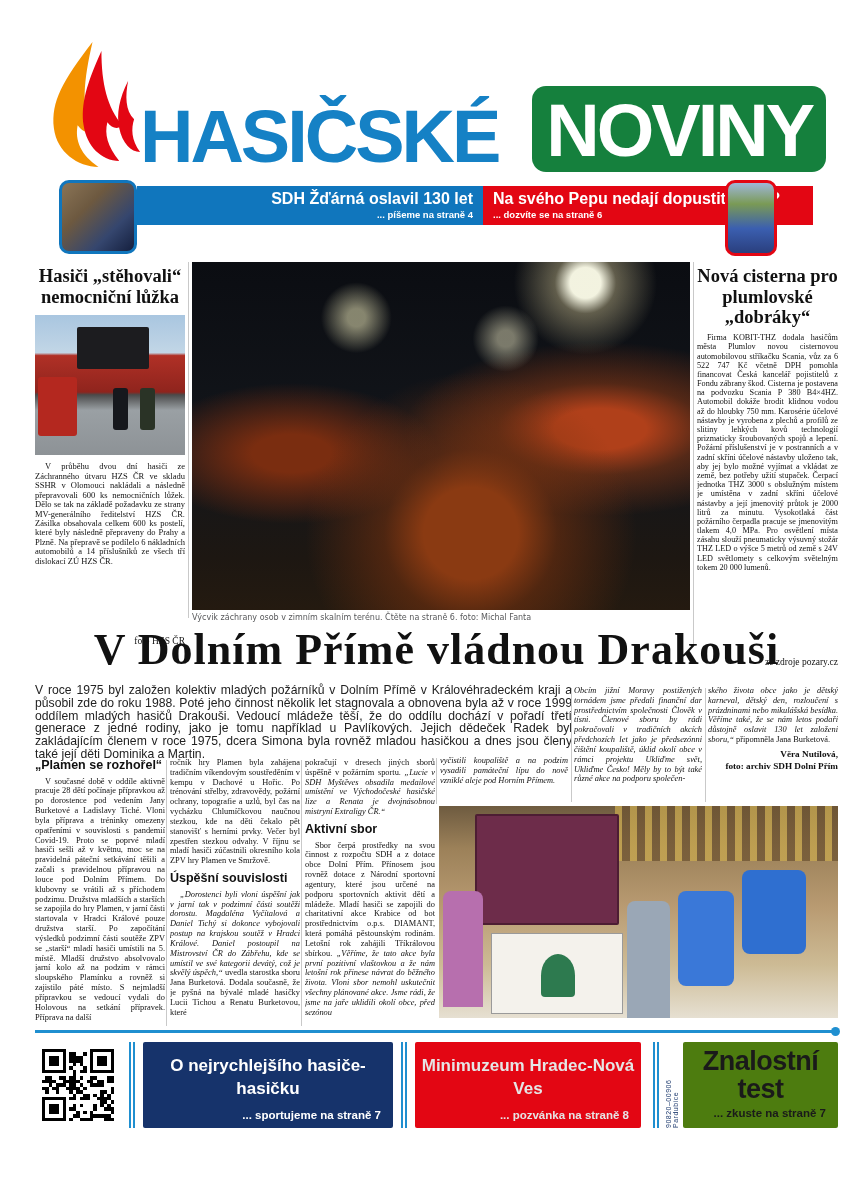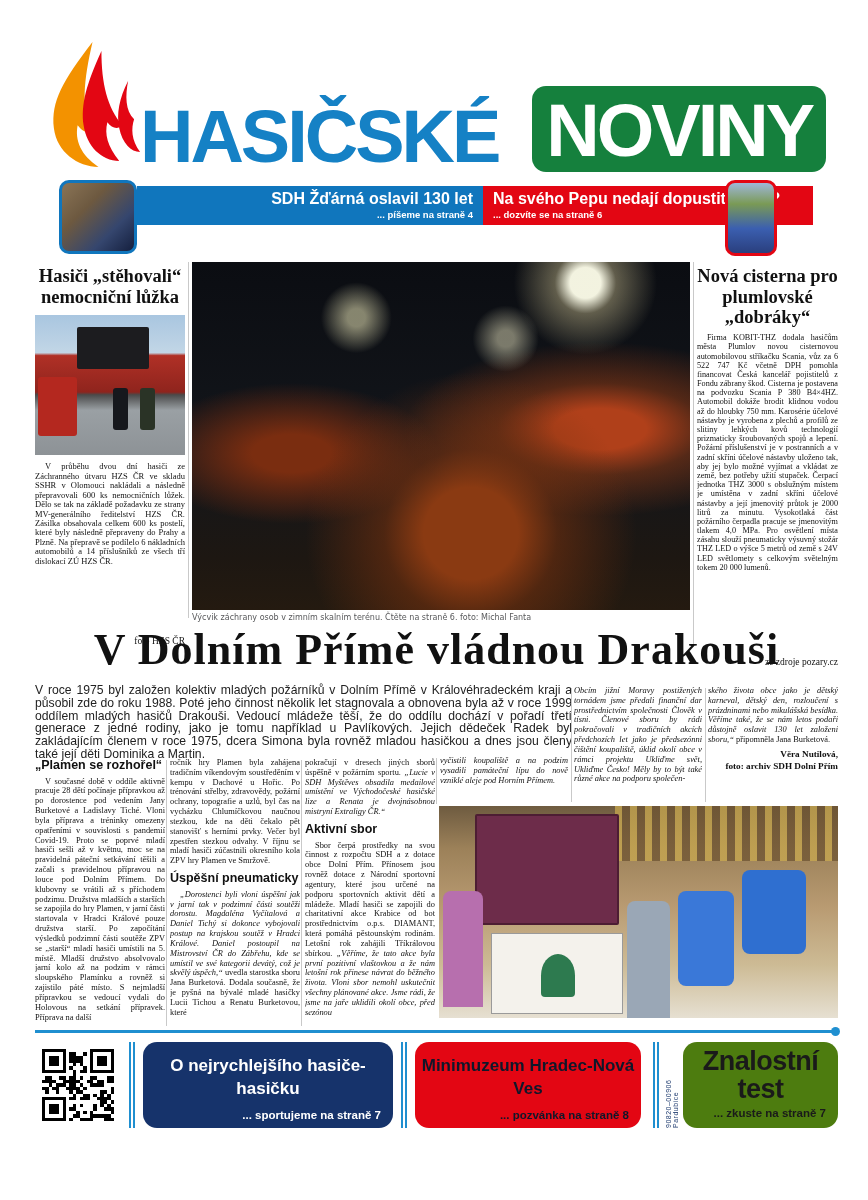--- a/index.html
+++ b/index.html
@@ -85,26 +85,26 @@
   .bp-shirt2 { position:absolute; right:26%; top:40%; width:14%; height:45%; background:#3a78d8; border-radius:8px; }
   .bp-kid1 { position:absolute; left:1%; top:40%; width:10%; height:55%; background:#b76fae; border-radius:8px 8px 0 0; }
   .bp-kid2 { position:absolute; left:47%; top:45%; width:11%; height:55%; background:#9aa7b6; border-radius:8px 8px 0 0; }
 
   
   #footer-line { left:35px; top:1030px; width:803px; height:3px; background:#1f8fd0; }
   #footer-line .dot { position:absolute; right:-2px; top:-3px; width:9px; height:9px; border-radius:50%; background:#1f8fd0; }
   #footer { left:35px; top:1042px; width:803px; height:86px; display:flex; align-items:stretch; font-family:"Liberation Sans",sans-serif; }
   .qr { width:86px; height:86px; flex:0 0 auto; }
   .fsep { width:6px; border-left:2px solid #1f8fd0; border-right:2px solid #1f8fd0; margin:0 8px; flex:0 0 auto; }
-  .fbox { border-radius:14px; position:relative; padding-top:13px; }
+  .fbox { border-radius:2px; position:relative; padding-top:13px; }
   .fbox-title { text-align:center; font-weight:bold; line-height:1.35; }
   .fbox-note { position:absolute; right:12px; bottom:7px; font-weight:bold; font-size:11.5px; }
   #box-navy { width:250px; background:#16336b; color:#fff; }
   #box-navy .fbox-title { font-size:17px; }
-  #box-red { width:226px; background:#e30613; color:#0f172a; margin-right:4px; }
+  #box-red { width:226px; background:#e30613; color:#e5e5e5; margin-right:4px; }
   #box-red .fbox-title { font-size:17px; }
   #postal { width:22px; display:flex; align-items:center; justify-content:center; flex:0 0 auto; }
   #postal span { writing-mode:vertical-rl; transform:rotate(180deg); font-size:7px; color:#1d3a6e; letter-spacing:.5px; }
   #box-blue { flex:1; background:#4d7c0f; color:#1a1a1a; padding-top:6px; }
   #box-blue .fbox-title { font-size:27px; line-height:1.02; letter-spacing:-.5px; }
   #box-blue .fbox-note { color:#1a1a1a; bottom:9px; }
 </style>
 </head>
 <body>
 
@@ -171,21 +171,21 @@
 <div class="abs vline" style="left:571px;top:688px;height:114px"></div>
 <div class="abs vline" style="left:705px;top:688px;height:114px"></div>
 
 <div id="col1" class="abs col">
   <div class="colhead" style="margin-top:0">„Plamen se rozhořel“</div>
   <p class="ind">V současné době v oddíle aktivně pracuje 28 dětí počínaje přípravkou až po dorostence pod vedením Jany Burketové a Ladislavy Tiché. Vloni byla příprava a tréninky omezeny opatřeními v souvislosti s pandemií Covid-19. Proto se poprvé mladí hasiči sešli až v květnu, moc se na pravidelná páteční setkávání těšili a začali s pravidelnou přípravou na louce pod Dolním Přímem. Do klubovny se vrátili až s příchodem podzimu. Družstva mladších a starších se zapojila do hry Plamen, v jarní části startovala v Hradci Králové pouze družstva starší. Po započítání výsledků podzimní části soutěže ZPV se „starší“ mladí hasiči umístili na 5. místě. Mladší družstvo absolvovalo jarní kolo až na podzim v rámci sloupského Plamínku a rovněž si zajistilo páté místo. S nejmladší přípravkou se vedoucí vydali do Holovous na setkání přípravek. Příprava na další</p>
 </div>
 
 <div id="col2" class="abs col">
   <p class="noind">ročník hry Plamen byla zahájena tradičním víkendovým soustředěním v kempu v Dachové u Hořic. Po trénování střelby, zdravovědy, požární ochrany, topografie a uzlů, byl čas na vycházku Chlumíčkovou naučnou stezkou, kde na děti čekalo pět stanovišť s herními prvky. Večer byl zpestřen stezkou odvahy. V říjnu se mladí hasiči zúčastnili okresního kola ZPV hry Plamen ve Smržově.</p>
-  <div class="colhead">Úspěšní pneumaticky</div>
+  <div class="colhead">Úspěšní souvislosti</div>
   <p class="ind"><span class="it">„Dorostenci byli vloni úspěšní jak v jarní tak v podzimní části soutěží dorostu. Magdaléna Vyčítalová a Daniel Tichý si dokonce vybojovali postup na krajskou soutěž v Hradci Králové. Daniel postoupil na Mistrovství ČR do Zábřehu, kde se umístil ve své kategorii devátý, což je skvělý úspěch,“</span><span> uvedla starostka sboru Jana Burketová. Dodala současně, že je pyšná na bývalé mladé hasičky Lucii Tichou a Renatu Burketovou, které</span></p>
 </div>
 
 <div id="col3" class="abs col">
   <p class="noind"><span>pokračují v dresech jiných sborů úspěšně v požárním sportu. </span><span class="it">„Lucie v SDH Myštěves obsadila medailové umístění ve Východočeské hasičské lize a Renata je dvojnásobnou mistryní Extraligy ČR.“</span></p>
   <div class="colhead">Aktivní sbor</div>
   <p class="ind"><span>Sbor čerpá prostředky na svou činnost z rozpočtu SDH a z dotace obce Dolní Přím. Přínosem jsou rovněž dotace z Národní sportovní agentury, které jsou určené na podporu sportovních aktivit dětí a mládeže. Mladí hasiči se zapojili do charitativní akce Krabice od bot prostřednictvím o.p.s. DIAMANT, která pomáhá pěstounským rodinám. Letošní rok zahájili Tříkrálovou sbírkou. </span><span class="it">„Věříme, že tato akce byla první pozitivní vlaštovkou a že nám letošní rok přinese návrat do běžného života. Vloni sbor nemohl uskutečnit všechny plánované akce. Jsme rádi, že jsme na jaře uklidili okolí obce, před sezónou</span></p>
 </div>
 
 <div id="col4" class="abs col">

